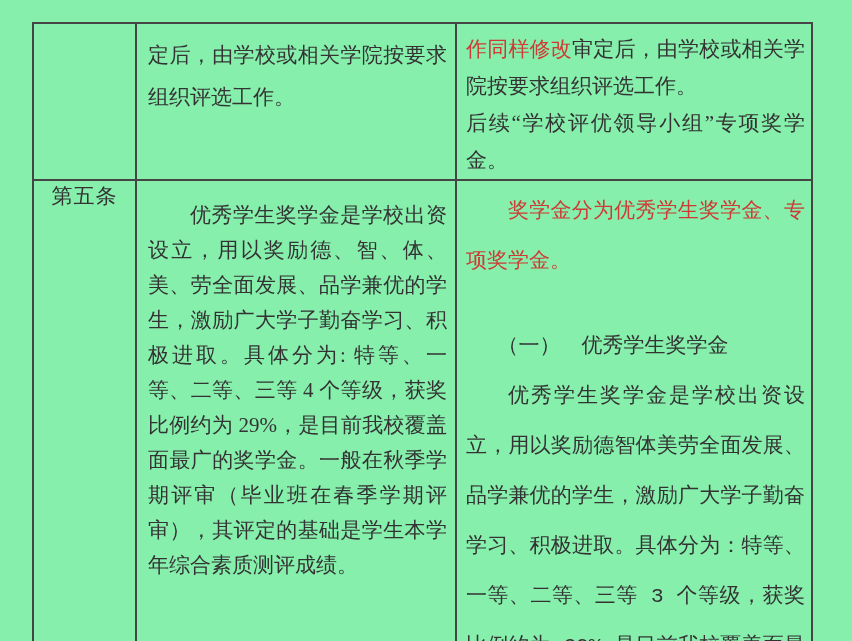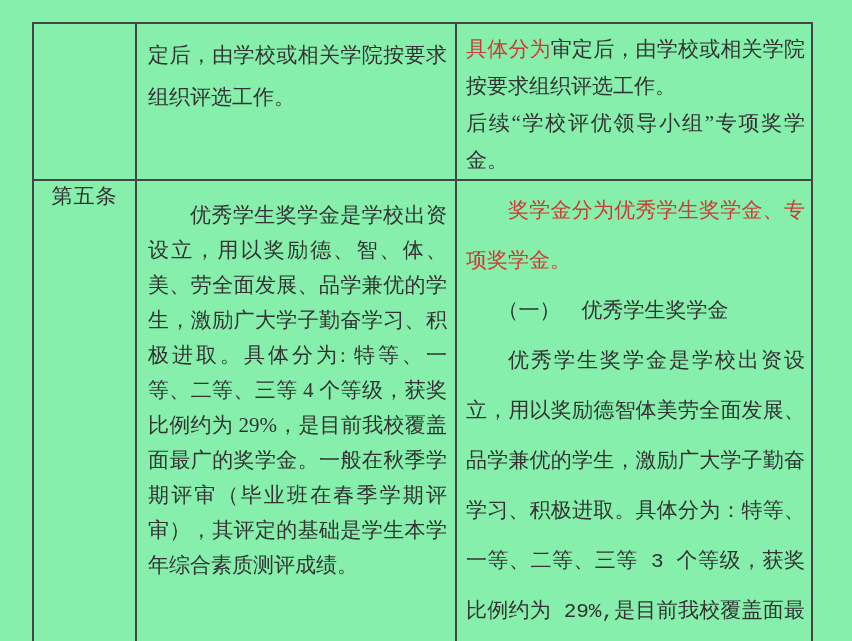--- a/index.html
+++ b/index.html
@@ -53,41 +53,41 @@
   }
   td.mid-r1 { padding: 10px 8px 0 11px; }
   td.mid-r1 p { line-height: 42px; }
   td.right-r1 { padding: 7px 6px 0 9px; }
   td.right-r1 p { line-height: 37px; }
   td.mid-r2 { padding: 17px 8px 0 11px; }
   td.mid-r2 p { line-height: 35px; }
   td.right-r2 { padding: 6px 6px 0 9px; }
   td.right-r2 p { line-height: 50px; font-family: Liberation Mono, monospace; }
   .indent2 { text-indent: 2em; }
-  .indent15 { text-indent: 1.5em; }
+  .indent15 { text-indent: 1.5em; margin-top: 35px; }
   .red { color: #ce3a34; }
 </style>
 </head>
 <body>
 
 <div class="page">
   <table class="doc-table">
     <colgroup>
       <col class="c1">
       <col class="c2">
       <col class="c3">
     </colgroup>
     <tbody>
       <tr class="row1">
         <td class="label-cell"></td>
         <td class="mid-r1">
           <p>定后，由学校或相关学院按要求组织评选工作。</p>
         </td>
         <td class="right-r1">
-          <p><span class="red">具体分为</span><span>审定后，由学校或相关学院按要求组织评选工作。</span></p>
+          <p><span class="red">作同样修改</span><span>审定后，由学校或相关学院按要求组织评选工作。</span></p>
           <p>后续“学校评优领导小组”专项奖学金。</p>
         </td>
       </tr>
       <tr class="row2">
         <td class="label-cell">第五条</td>
         <td class="mid-r2">
           <p class="indent2">优秀学生奖学金是学校出资设立，用以奖励德、智、体、美、劳全面发展、品学兼优的学生，激励广大学子勤奋学习、积极进取。具体分为: 特等、一等、二等、三等 4 个等级，获奖比例约为 29%，是目前我校覆盖面最广的奖学金。一般在秋季学期评审（毕业班在春季学期评审），其评定的基础是学生本学年综合素质测评成绩。</p>
         </td>
         <td class="right-r2">
           <p class="indent2 red">奖学金分为优秀学生奖学金、专项奖学金。</p>

